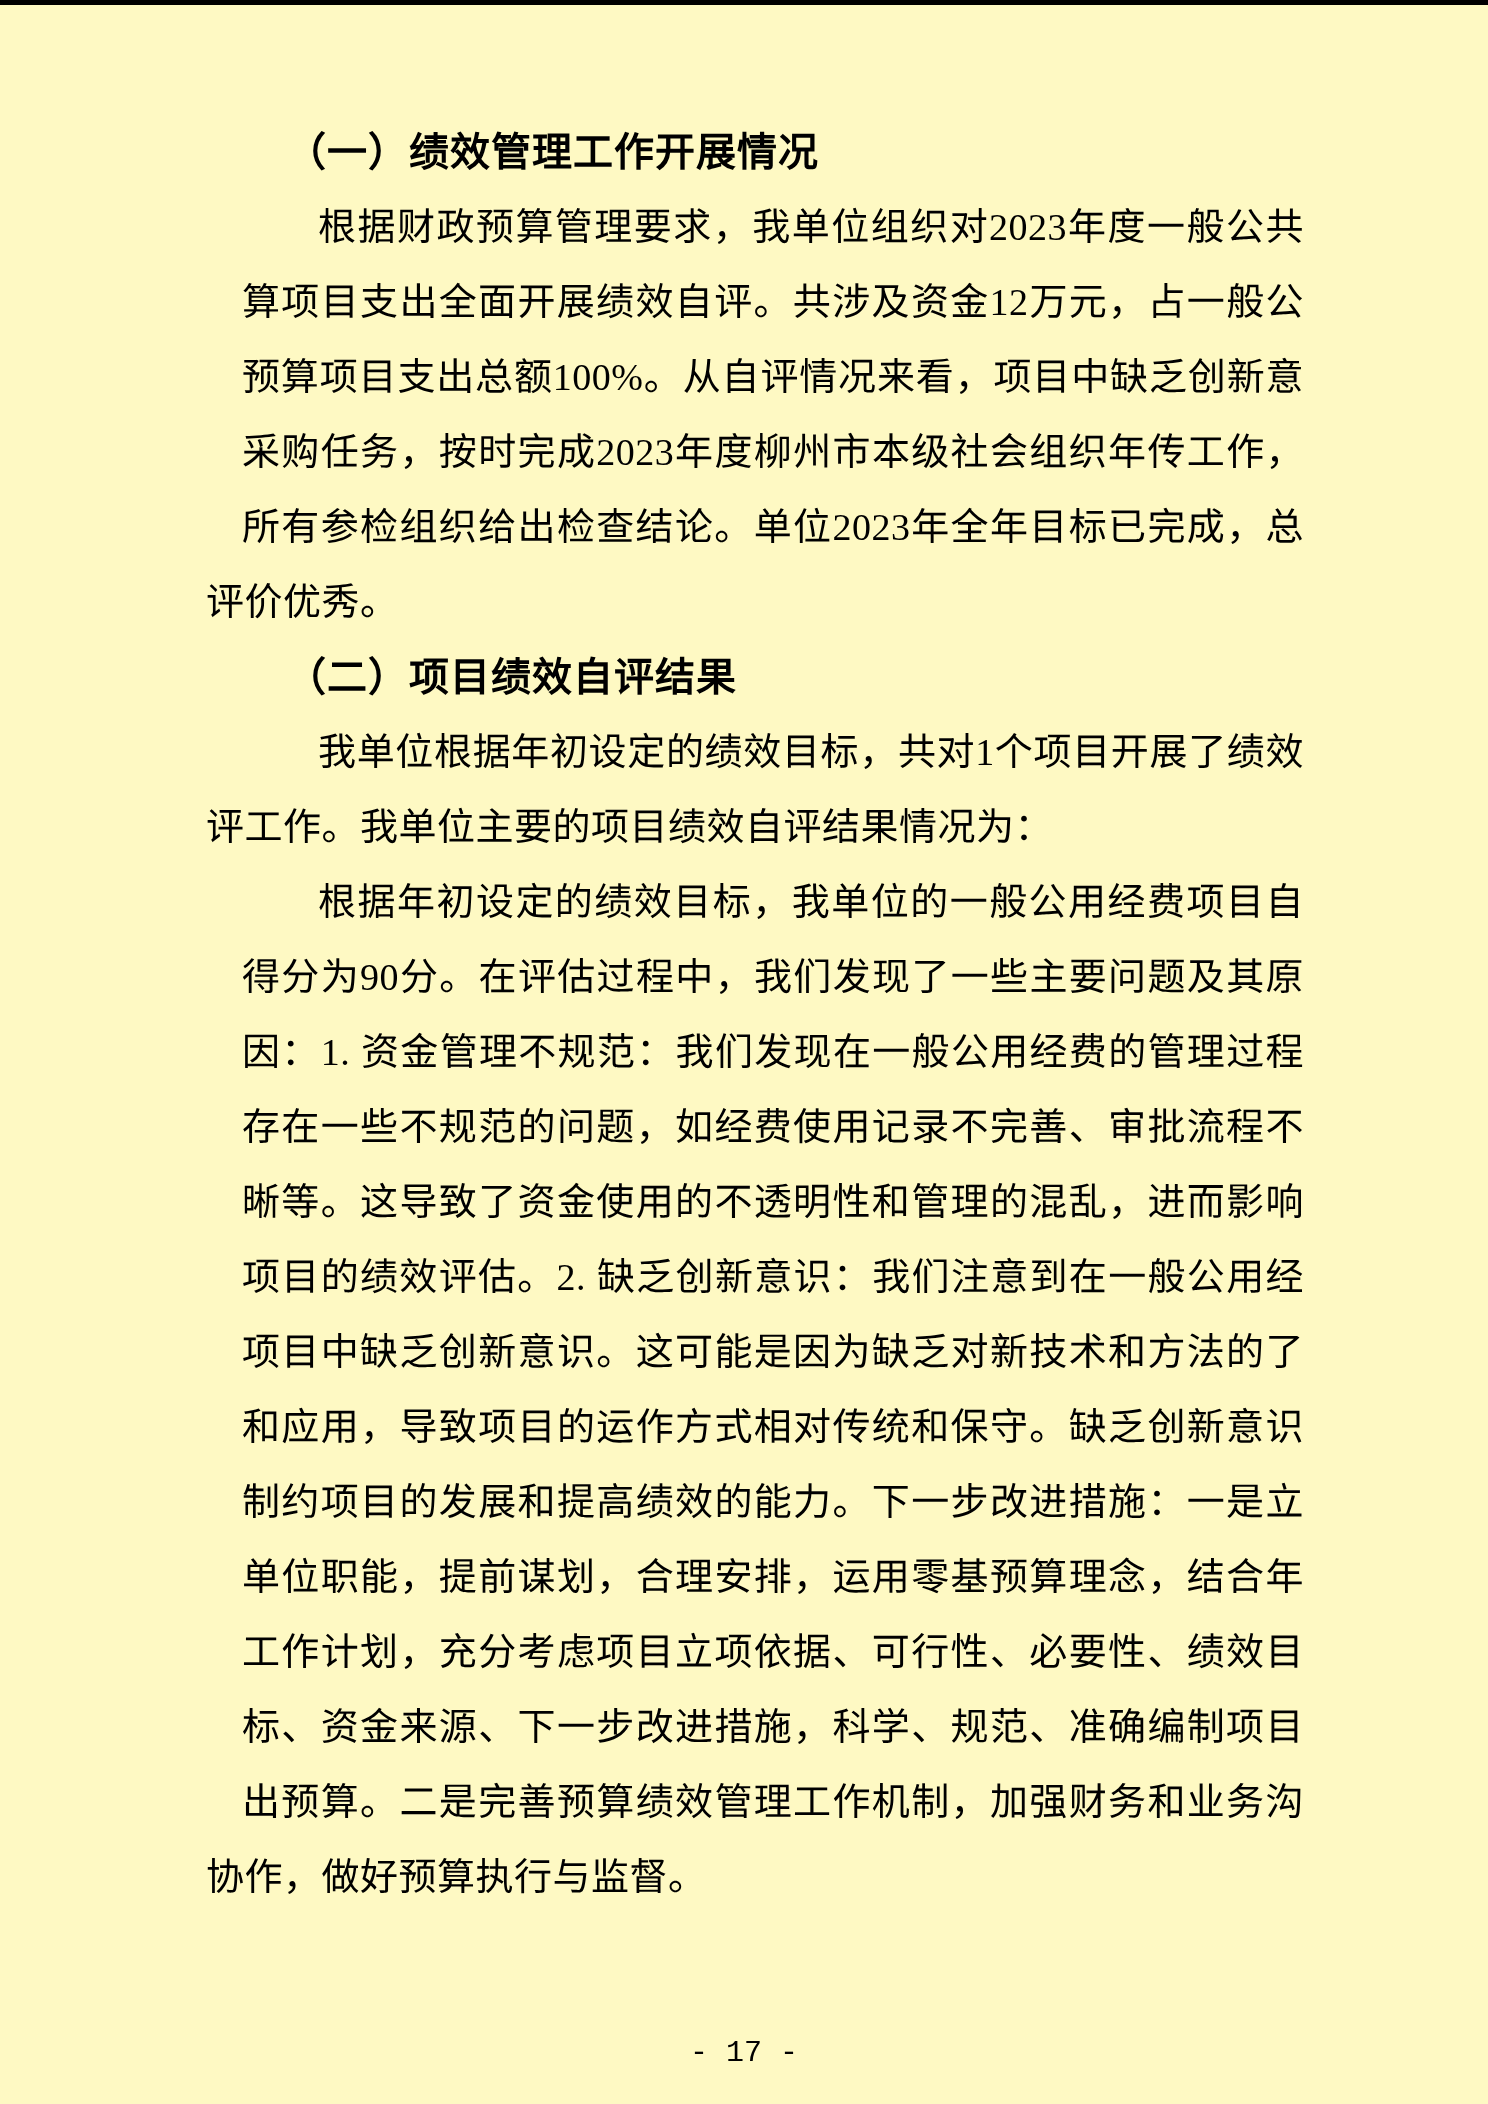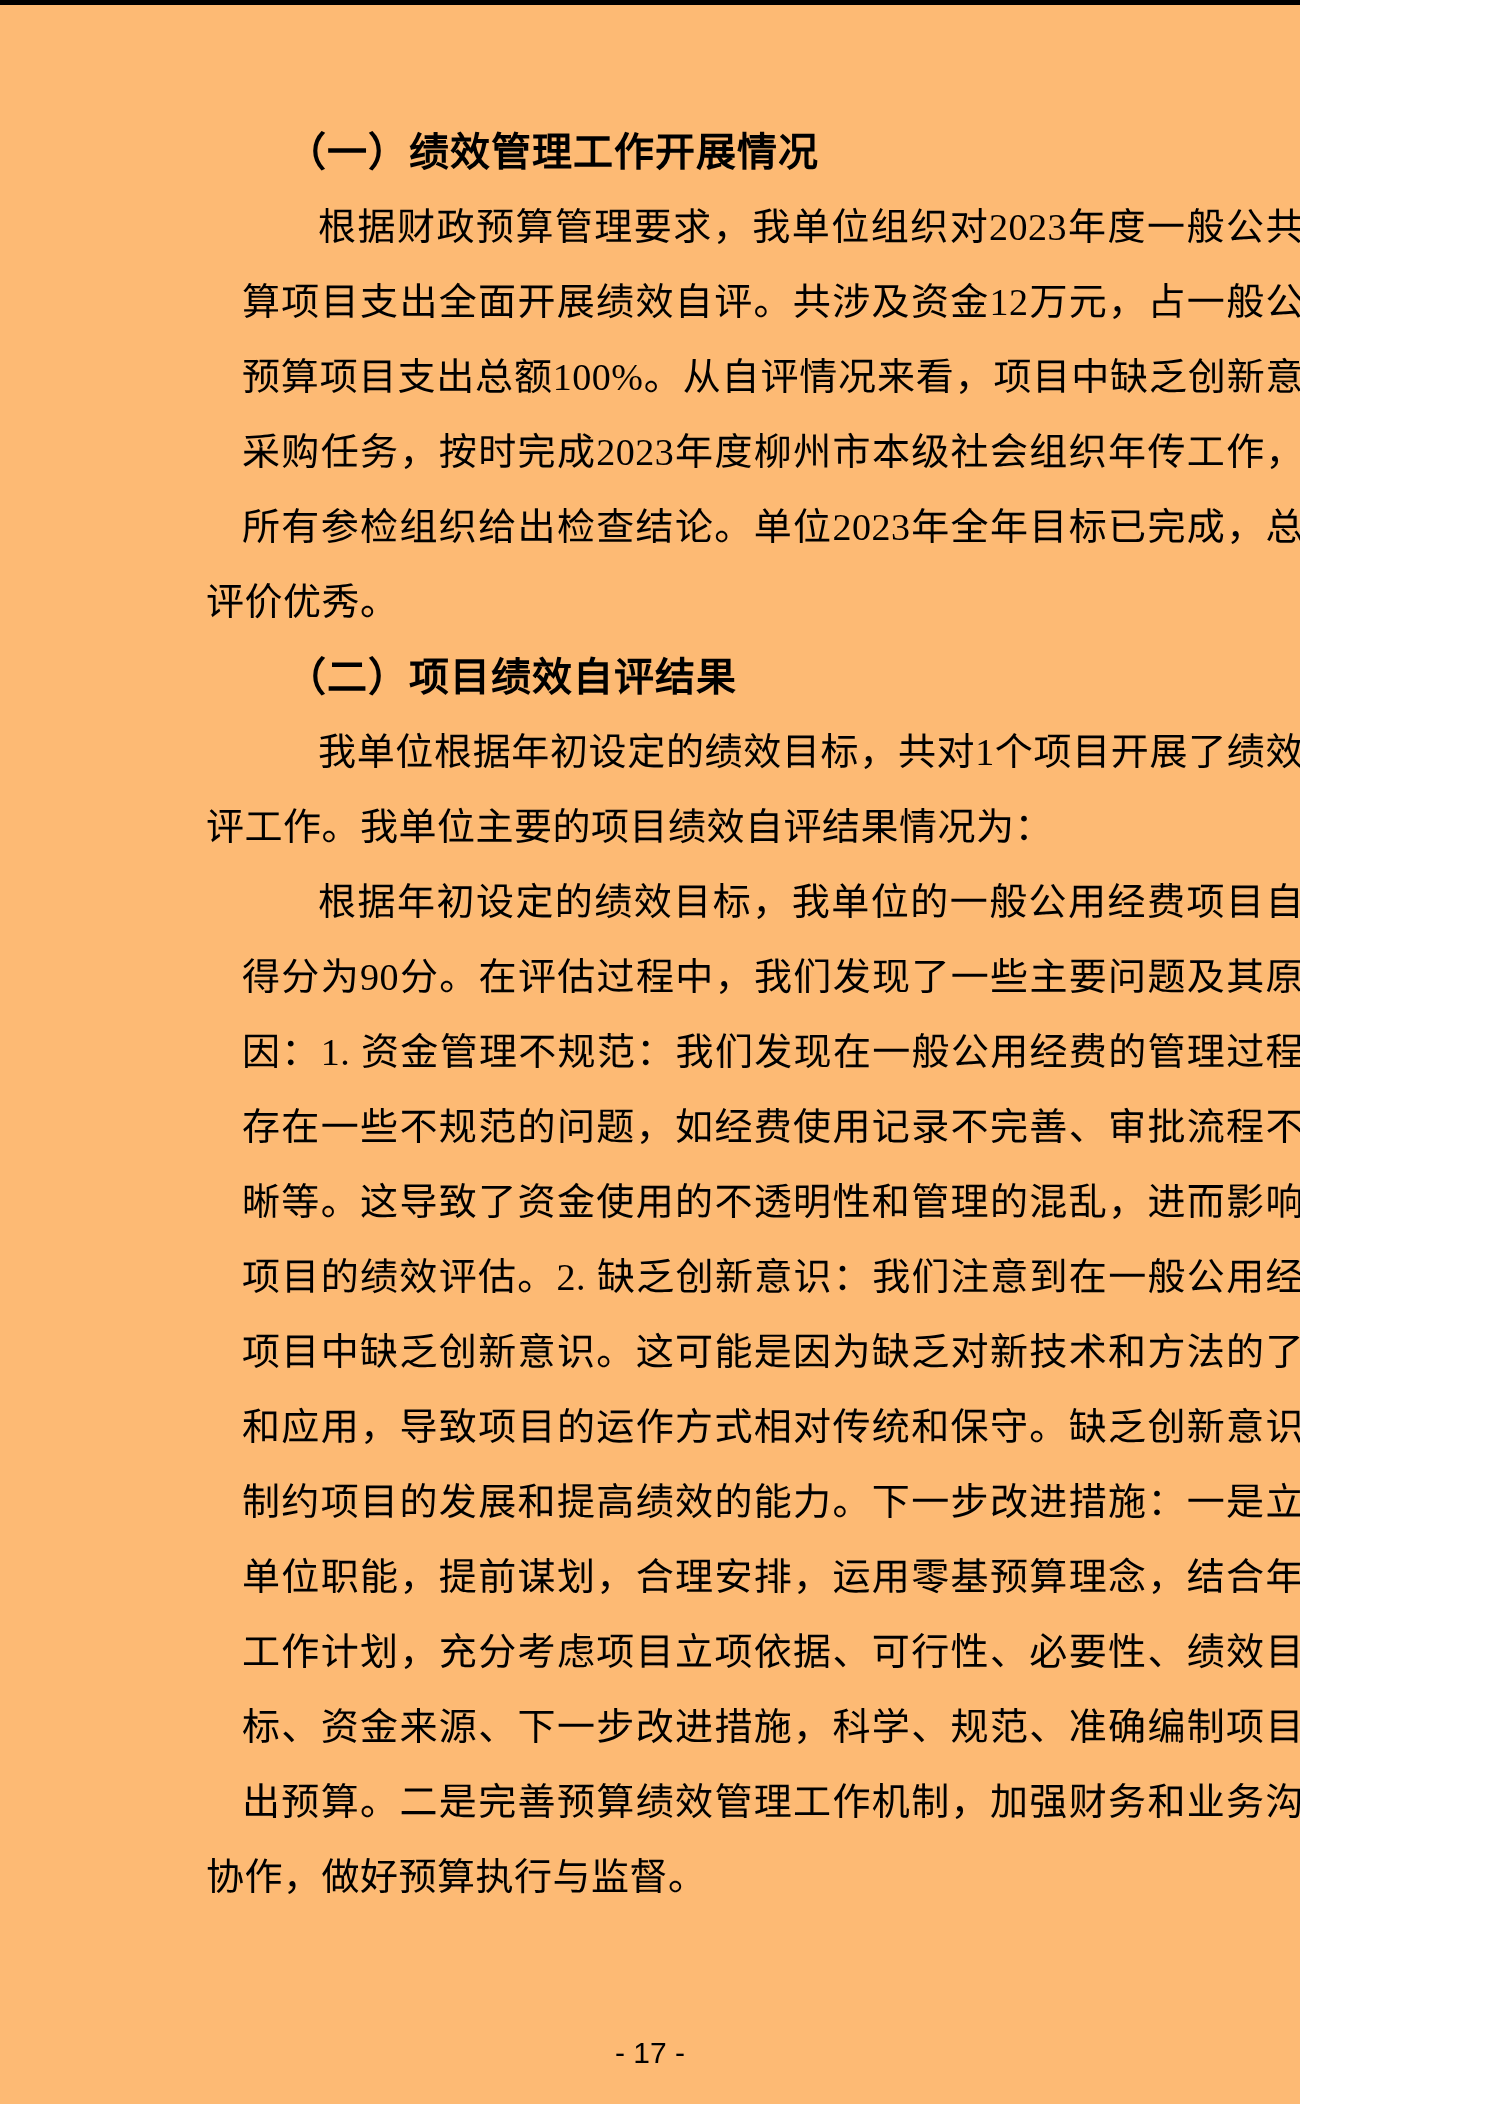--- a/index.html
+++ b/index.html
@@ -3,27 +3,26 @@
 <meta charset="utf-8">
 <title>绩效报告 - 第17页</title>
 <style>
   html, body {
     margin: 0;
     padding: 0;
     background: #ffffff;
   }
   .page {
     position: relative;
-    width: 1260px;
+    width: 1488px;
     height: 2104px;
-    background: #fdba74;
+    background: #fef9c3;
     overflow: hidden;
     font-family: "Liberation Serif", serif;
     color: #000000;
-    padding-left: 40px;
   }
   .top-bar {
     position: absolute;
     top: 0;
     left: 0;
     width: 100%;
     height: 5px;
     background: #000000;
   }
   .content {
@@ -54,21 +53,21 @@
     font-size: 40px;
     text-indent: 2em;
     letter-spacing: 1px;
   }
   .footer {
     position: absolute;
     left: 0;
     right: 0;
     top: 2036px;
     text-align: center;
-    font-family: Liberation Sans, sans-serif;
+    font-family: Liberation Mono, monospace;
     font-size: 30px;
     color: #000000;
   }
 </style>
 </head>
 <body>
 
 <div class="page">
   <div class="top-bar"></div>
   <div class="content">

